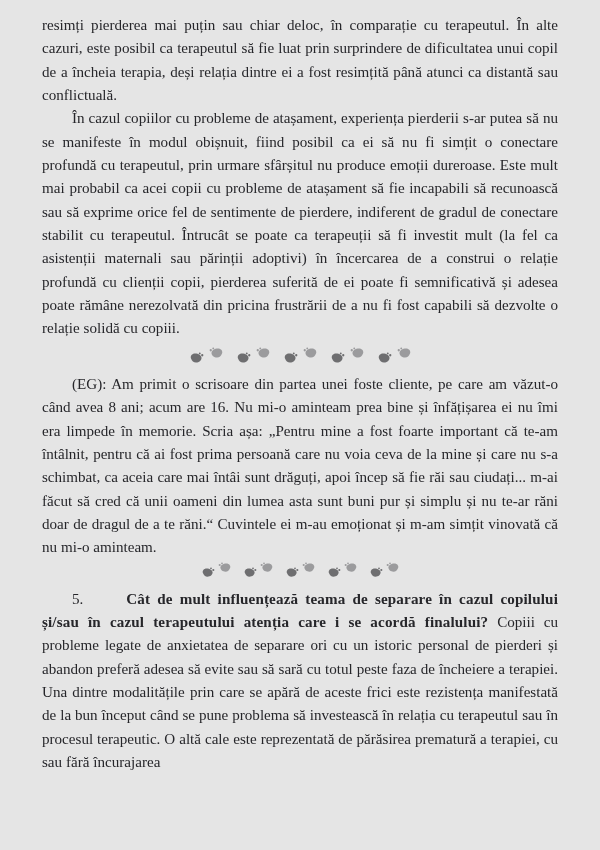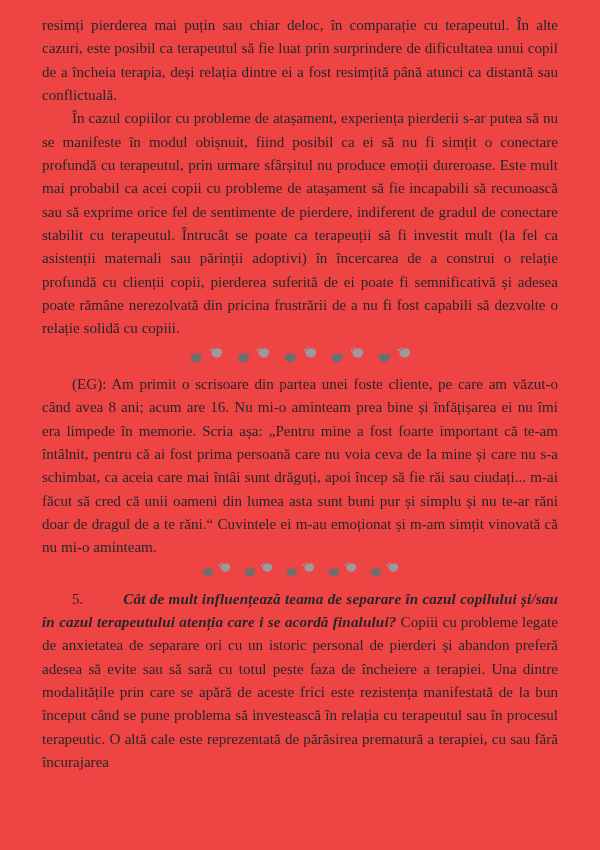--- a/index.html
+++ b/index.html
@@ -13,21 +13,21 @@
     height: 850px;
     overflow: hidden;
     font-family: "Liberation Serif", "DejaVu Serif", serif;
     color: #1d1d1f;
   }
 
   .page {
     position: relative;
     width: 600px;
     height: 850px;
-    background: #ef4444;
+    background: #e5e5e5;
     box-sizing: border-box;
     padding: 14px 42px 8px 42px;
   }
 
   .text-column {
     width: 516px;
   }
 
   p.para {
     margin: 0;
@@ -48,21 +48,20 @@
   p.para.cont {
     text-indent: 0;
   }
 
   .q-open, .q-close {
     font-family: "Liberation Serif", "DejaVu Serif", serif;
   }
 
   strong.heading-q {
     font-weight: 700;
-    font-style: italic;
     letter-spacing: 0.15px;
     margin-left: 36px;
   }
 
   
   .ornament {
     display: flex;
     align-items: center;
     justify-content: center;
     gap: 0;

